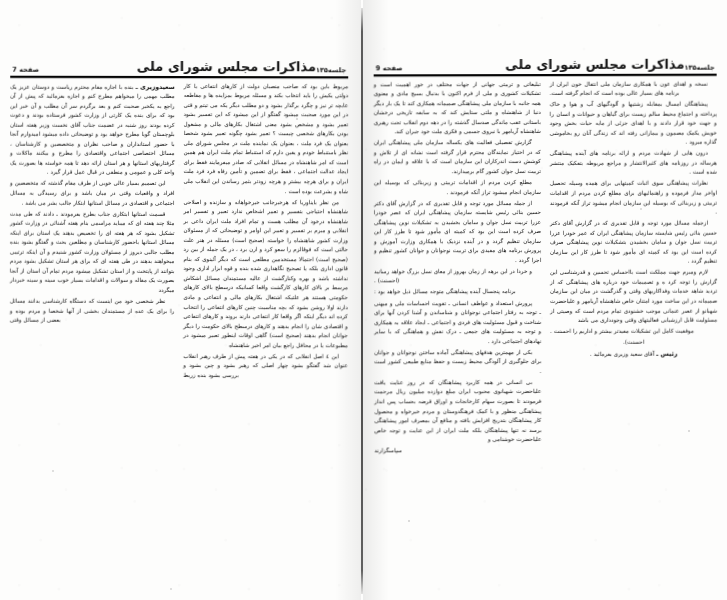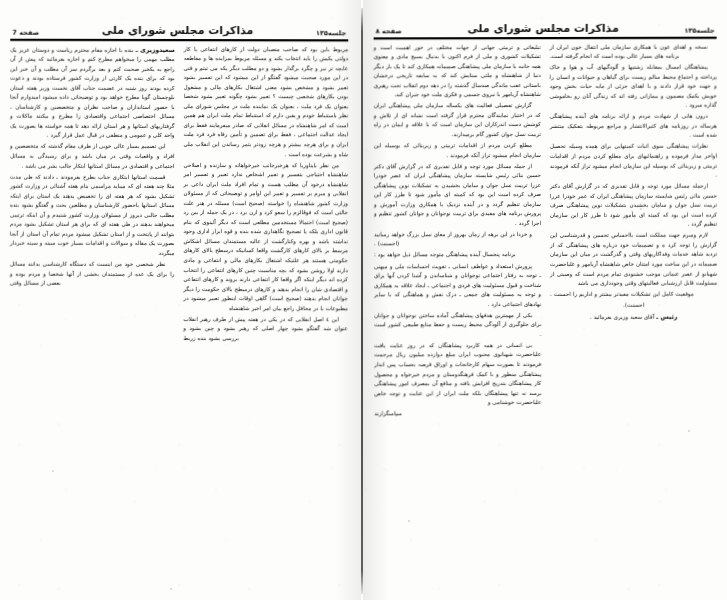--- a/index.html
+++ b/index.html
@@ -82,23 +82,24 @@
     justify-content: space-between;
     font-size: 6.6px;
     font-weight: bold;
     color: #2b2b2b;
     padding: 0 2px 1.5px 2px;
     letter-spacing: .1px;
   }
   .running-head .rh-page { flex: 0 0 auto; }
   .running-head .rh-title {
     flex: 1 1 auto;
-    text-align: center;
-    font-size: 11px;
+    text-align: right;
+    font-size: 13px;
     letter-spacing: .45px;
+    margin-top: 35px;
   }
   .running-head .rh-session { flex: 0 0 auto; }
 
   .head-rule {
     height: 2px;
     background: #1b1b1b;
     margin-bottom: 4px;
     box-shadow: 0 1px 0 rgba(0,0,0,.25);
   }
 
@@ -167,21 +168,21 @@
 
   <div class="edge-shadow" id="shadow-left-of-gutter"></div>
   <div class="edge-shadow" id="shadow-right-of-gutter"></div>
   <div class="gutter-line" id="gutter-main"></div>
 
   <div class="page" id="page-right">
     <div class="page-inner scan-text">
       <div class="running-head">
         <span class="rh-session">جلسه۱۳۵</span>
         <span class="rh-title">مذاکرات مجلس شورای ملی</span>
-        <span class="rh-page">صفحه ۸</span>
+        <span class="rh-page">صفحه 9</span>
       </div>
       <div class="head-rule"></div>
 
       <div class="columns">
 
         <div class="col">
           <p class="para indent last-left">نسخه و اهدای عون با همکاری سازمان ملی انتقال خون ایران از برنامه های بسیار عالی بوده است که انجام گرفته است.</p>
           <p class="para indent">پیشاهنگان امسال بمقابله زشتیها و آلودگیهای آب و هوا و خاک پرداخته و اجتماع محیط سالم زیست برای گیاهان و حیوانات و انسان را و جهت خود قرار دادند و با اهدای جزئی از مایه حیات بخش وجود خویش یکمک مصمون و بیمارانی رفته اند که زندگی آنان رو بخاموشی گذاره میرود .</p>
           <p class="para indent">درون هایی از شهادت مردم و ارائه برنامه های آینده پیشاهنگی هرساله در روزنامه های کثیرالانتشار و مراجع مربوطه بتفکیک منتشر شده است .</p>
           <p class="para indent">نظرات پیشاهنگی سوی اثبات کمیتهایی برای همده وسیله تحصیل اواخر مدار فرموده و راهنمائیهای برای مطلع کردن مردم از اقدامات تربیتی و زیربنائی که بوسیله این سازمان انجام میشود تراز آنکه فرمودند .</p>

